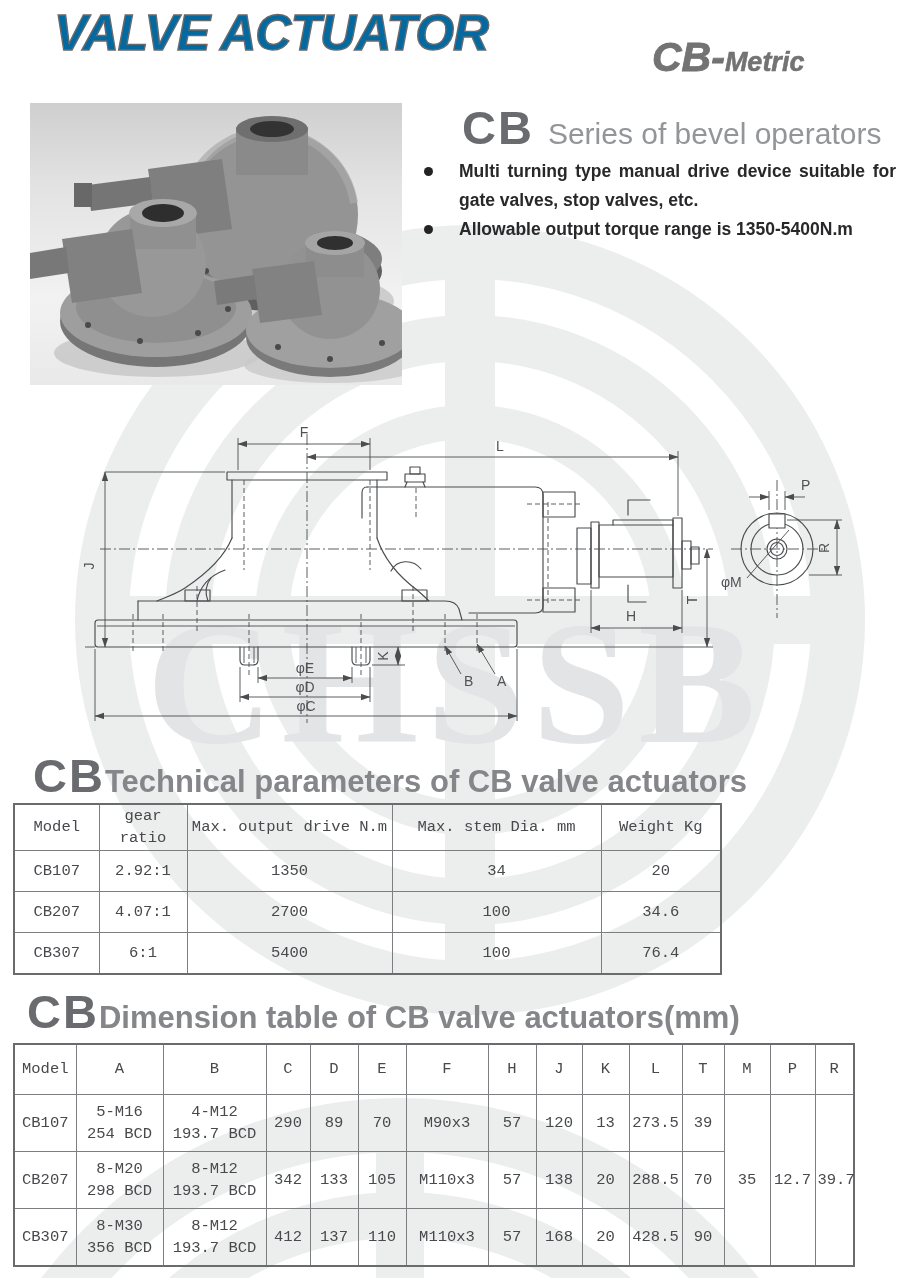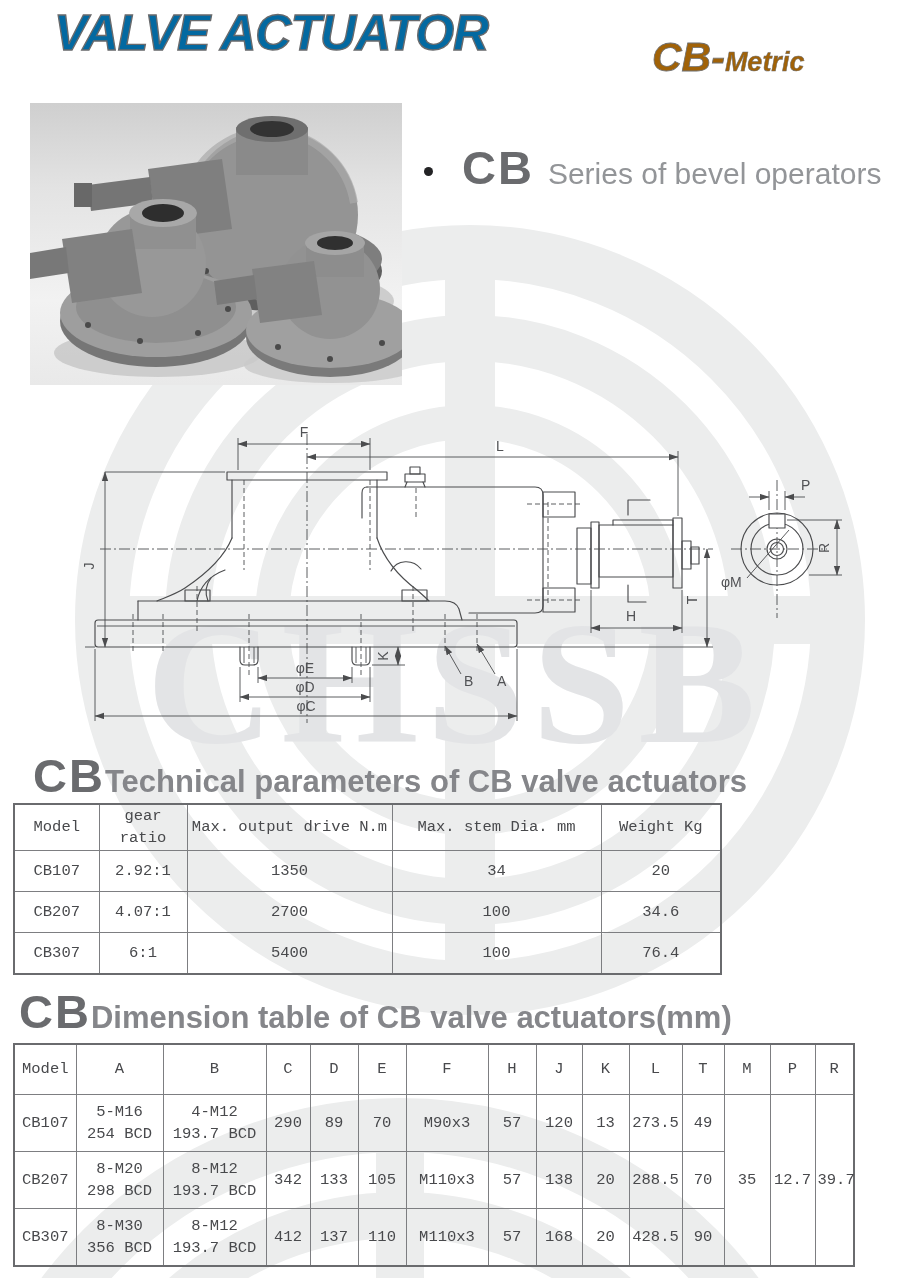--- a/index.html
+++ b/index.html
@@ -8,28 +8,28 @@
   .layer{position:absolute;z-index:1;}
   
   #watermark{position:absolute;left:0;top:0;z-index:0;}
   .wm-ring{fill:none;stroke:#eceded;}
   .wm-bar{fill:#eceded;}
   .wm-text{font-family:"Liberation Serif","DejaVu Serif",serif;font-weight:bold;
            font-size:176px;fill:#e3e4e6;letter-spacing:8px;}
   
   .title{position:absolute;left:54px;top:4px;font-size:50px;font-weight:bold;font-style:italic;
          color:#0369a1;letter-spacing:-1px;-webkit-text-stroke:1.4px #696a6c;white-space:nowrap;}
-  .series{position:absolute;left:652px;top:34px;color:#a16207;font-style:italic;font-weight:bold;white-space:nowrap;}
+  .series{position:absolute;left:652px;top:34px;color:#737373;font-style:italic;font-weight:bold;white-space:nowrap;}
   .series .big{font-size:41px;-webkit-text-stroke:.8px #6e6f71;}
   .series .small{font-size:27px;-webkit-text-stroke:.5px #6e6f71;}
   
   .photo{position:absolute;left:30px;top:103px;width:372px;height:282px;
          background:linear-gradient(180deg,#cfcfcf 0%,#e3e3e3 30%,#f2f2f2 70%,#e9e9e9 100%);}
   
-  .intro-h{position:absolute;left:462px;top:100px;white-space:nowrap;margin-top:40px;}
+  .intro-h{position:absolute;left:462px;top:100px;white-space:nowrap;}
   .intro-h .cb{font-size:47px;font-weight:bold;color:#6a6b6e;letter-spacing:2px;}
   .intro-h .txt{font-size:30px;color:#939598;margin-left:14px;}
   .bullets{position:absolute;left:420px;top:157px;width:476px;}
   .bullet{position:relative;padding-left:39px;margin-bottom:1px;
           font-size:17.5px;font-weight:bold;color:#28282a;line-height:28.5px;
           text-align:justify;}
   .bullet .dot{position:absolute;left:4px;top:10px;width:9px;height:9px;border-radius:50%;background:#232325;}
   
   #drawing{position:absolute;left:45px;top:418px;}
   .ln{stroke:#4b4c4e;stroke-width:1.15;fill:none;stroke-linejoin:round;stroke-linecap:round;}
@@ -125,20 +125,25 @@
       <circle cx="352" cy="240" r="3" fill="#4a4a4a"></circle>
     </svg>
   </div>
 
   <div class="intro-h layer">
     <span class="cb">CB</span><span class="txt">Series of bevel operators</span>
   </div>
   <div class="bullets layer">
     <div class="bullet">
       <span class="dot"></span>
+      <span>Multi turning type manual drive device suitable for gate valves, stop valves, etc.</span>
+    </div>
+    <div class="bullet">
+      <span class="dot"></span>
+      <span>Allowable output torque range is 1350-5400N.m</span>
     </div>
   </div>
 
   <svg id="drawing" class="layer" width="860" height="332" viewBox="0 0 860 332">
     <defs>
       <marker id="arr" markerWidth="11" markerHeight="8" refX="10" refY="3.5" orient="auto-start-reverse">
         <path d="M0,0 L10.5,3.5 L0,7 Z" fill="#4b4c4e"></path>
       </marker>
     </defs>
 
@@ -293,21 +298,21 @@
       <tr>
         <td>CB307</td>
         <td>6:1</td>
         <td>5400</td>
         <td>100</td>
         <td>76.4</td>
       </tr>
     </tbody>
   </table>
 
-  <div class="sec-h layer" style="left:19px;top:984px;">
+  <div class="sec-h layer" style="left:27px;top:984px;">
     <span class="cb">CB</span><span class="txt">Dimension table of CB valve actuators(mm)</span>
   </div>
 
   <table class="t2 layer">
     <colgroup>
       <col style="width:62px">
         <col style="width:87px">
         <col style="width:103px">
         <col style="width:44px">
       <col style="width:48px">
@@ -349,21 +354,21 @@
         <td>4-M12
 193.7 BCD</td>
         <td>290</td>
         <td>89</td>
         <td>70</td>
         <td>M90x3</td>
         <td>57</td>
         <td>120</td>
         <td>13</td>
         <td>273.5</td>
-        <td>49</td>
+        <td>39</td>
         <td rowspan="3">35</td>
         <td rowspan="3">12.7</td>
         <td rowspan="3">39.7</td>
       </tr>
       <tr>
         <td>CB207</td>
         <td>8-M20
 298 BCD</td>
         <td>8-M12
 193.7 BCD</td>

